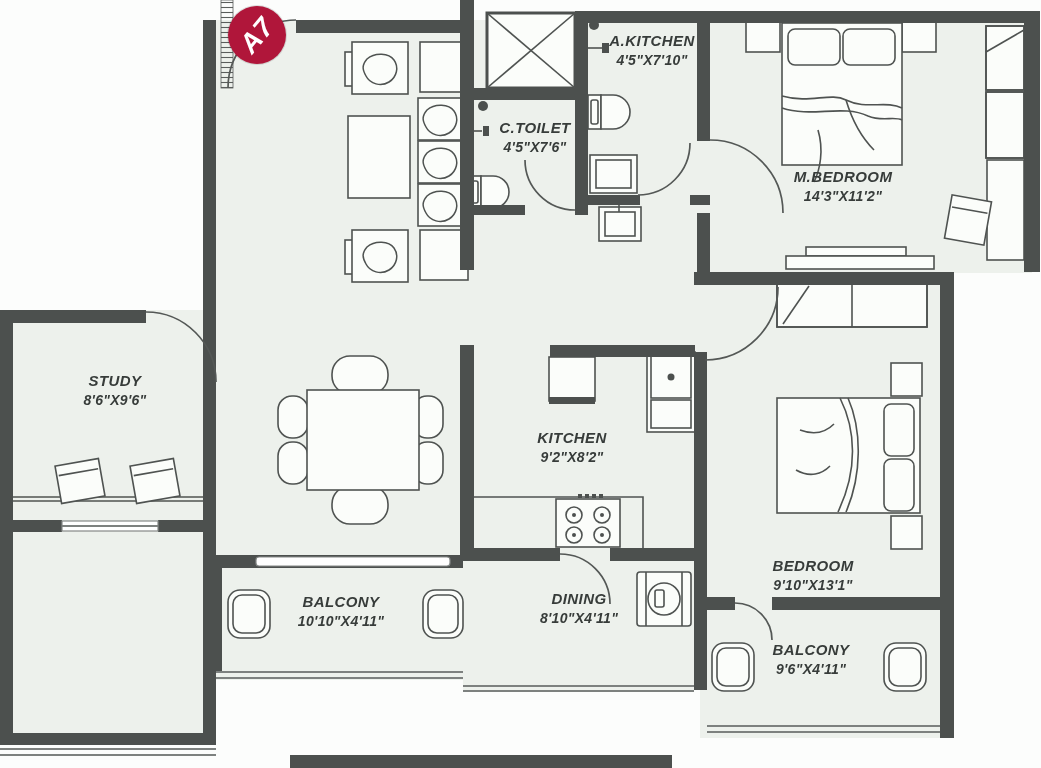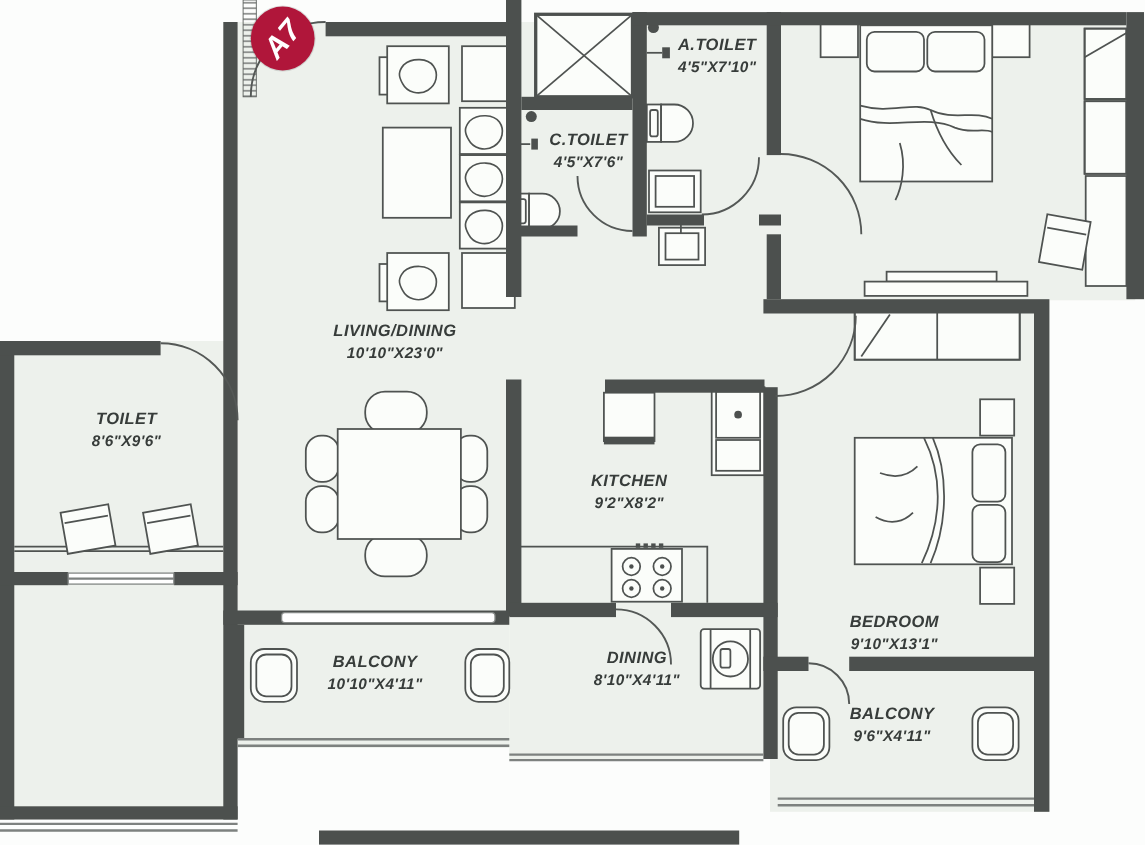--- a/index.html
+++ b/index.html
@@ -304,33 +304,33 @@
       <line class="rail" x1="0" y1="749" x2="216" y2="749"></line>
       <line class="rail" x1="0" y1="755" x2="216" y2="755"></line>
     </g>
   </svg>
 
   <div class="unit-badge" style="left:228px;top:6px">
     <span class="unit-badge-text">A7</span>
   </div>
 
   <div class="room-label" style="left:652px;top:31px">
-    <div class="rname">A.TOILET</div>
+    <div class="rname">A.KITCHEN</div>
     <div class="rsize">4'5"X7'10"</div>
   </div>
   <div class="room-label" style="left:535px;top:118px">
     <div class="rname">C.TOILET</div>
     <div class="rsize">4'5"X7'6"</div>
   </div>
-  <div class="room-label" style="left:359px;top:291px">
-    <div class="rname">LIVING/DINING</div>
-    <div class="rsize">10'10"X23'0"</div>
+  <div class="room-label" style="left:843px;top:167px">
+    <div class="rname">M.BEDROOM</div>
+    <div class="rsize">14'3"X11'2"</div>
   </div>
   <div class="room-label" style="left:115px;top:371px">
-    <div class="rname">TOILET</div>
+    <div class="rname">STUDY</div>
     <div class="rsize">8'6"X9'6"</div>
   </div>
   <div class="room-label" style="left:572px;top:428px">
     <div class="rname">KITCHEN</div>
     <div class="rsize">9'2"X8'2"</div>
   </div>
   <div class="room-label" style="left:813px;top:556px">
     <div class="rname">BEDROOM</div>
     <div class="rsize">9'10"X13'1"</div>
   </div>

